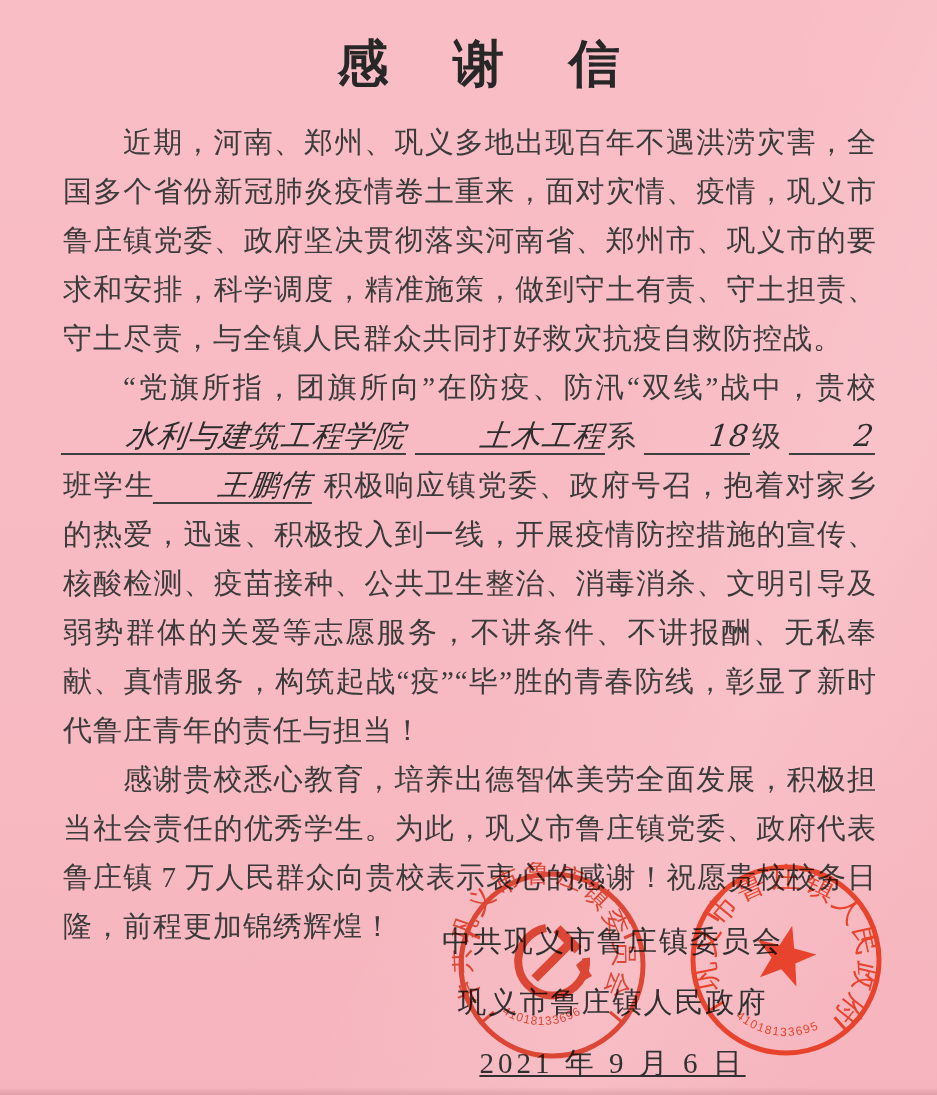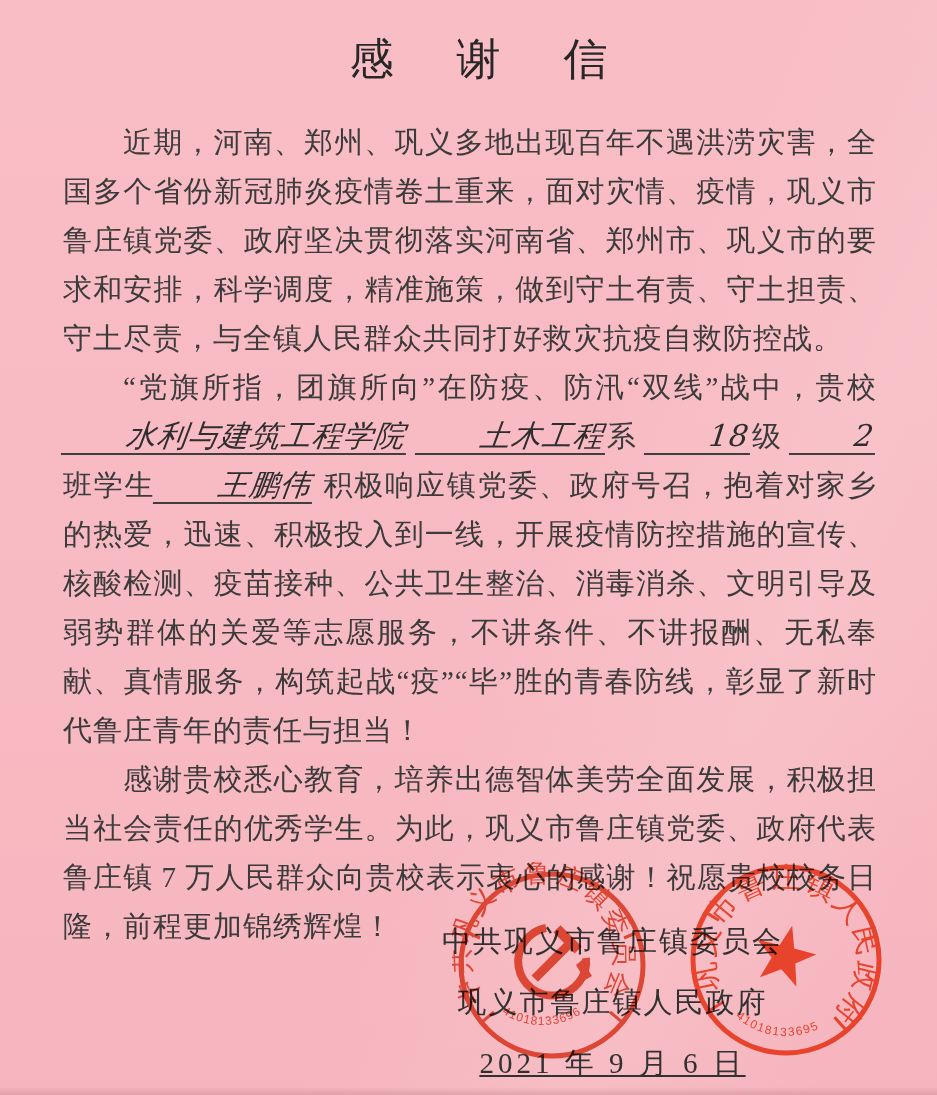--- a/index.html
+++ b/index.html
@@ -15,22 +15,22 @@
   }
   .page::after{
     content:"";position:absolute;left:0;right:0;bottom:0;height:8px;
     background:linear-gradient(rgba(0,0,0,0), rgba(120,60,70,.18));
     pointer-events:none;
   }
   .title{
     margin:0;
     padding-top:30px;
     text-align:center;
-    font-size:44px;
-    font-weight:normal;
+    font-size:51px;
+    font-weight:bold;
     letter-spacing:26px;
     text-indent:26px; 
     color:#272727;
     padding-left:20px;
   }
   .body-text{
     position:absolute;
     left:63px; top:118px;
     width:814px;
     font-size:29px;

